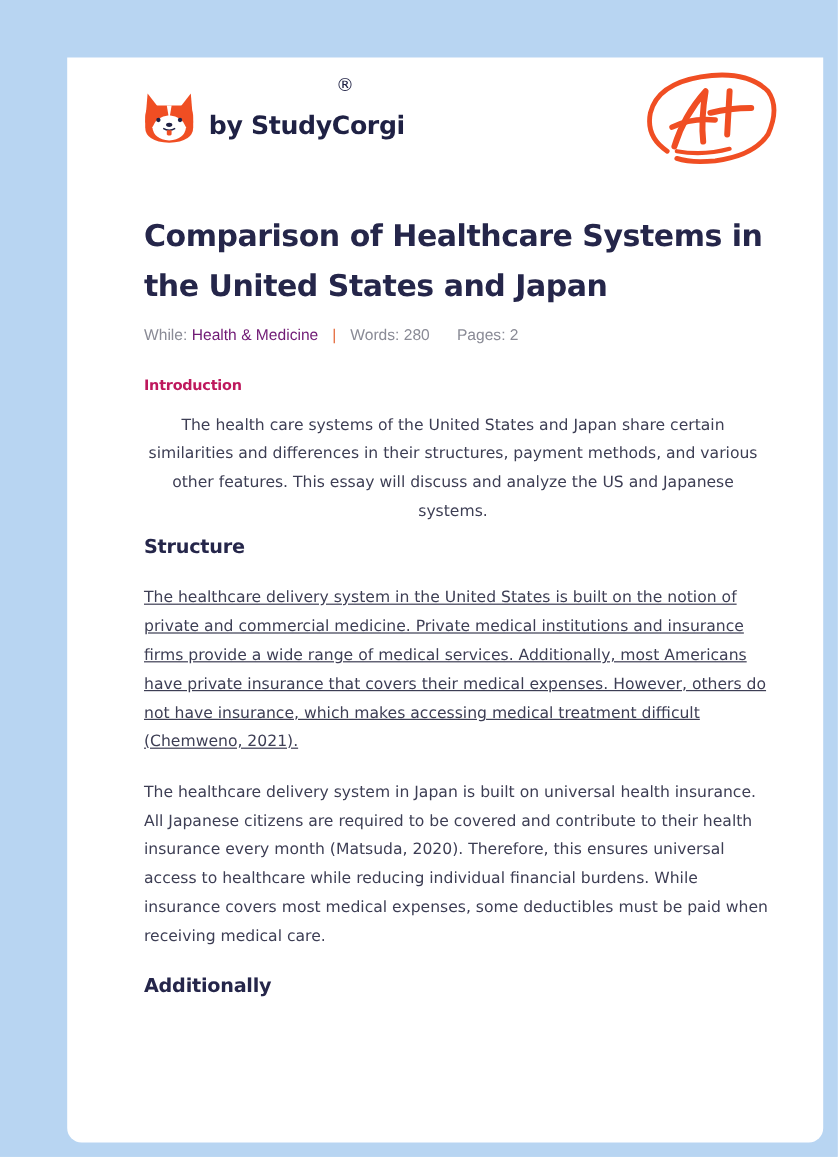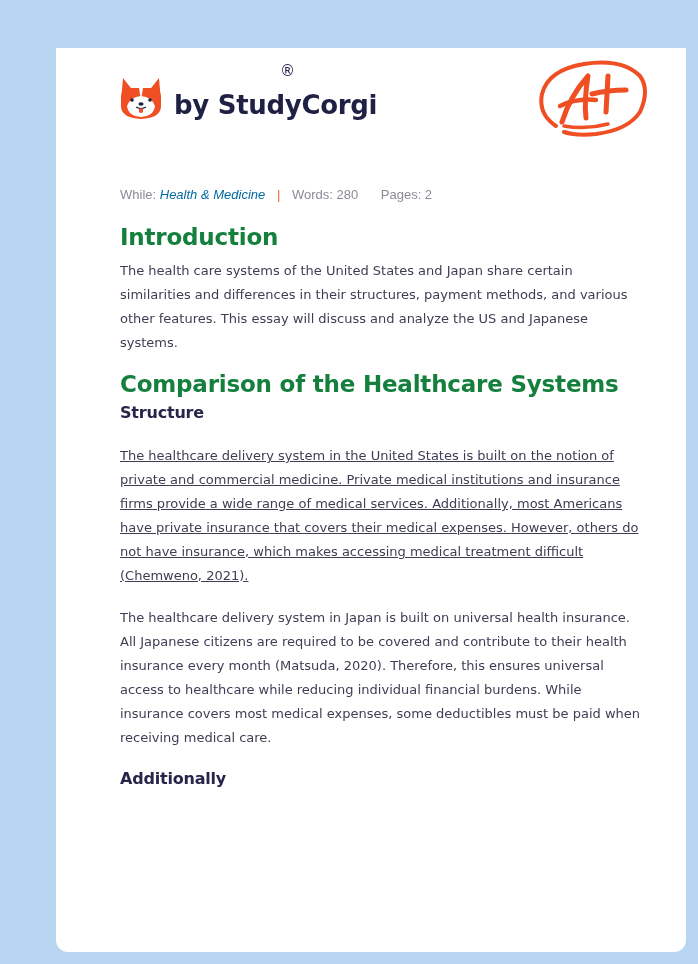--- a/index.html
+++ b/index.html
@@ -40,21 +40,21 @@
     .logo-icon {
       width: 42px;
       height: 44px;
       display: block;
     }
     .logo-text {
       margin-left: 12px;
       margin-top: 14px;
       font-family: "DejaVu Sans", sans-serif;
       font-weight: bold;
-      font-size: 26px;
+      font-size: 21px;
       letter-spacing: -0.3px;
       color: #1f2144;
     }
     .logo-reg {
       position: absolute;
       left: 224px;
       top: 14px;
       font-family: "DejaVu Sans", sans-serif;
       font-size: 15px;
       color: #1f2144;
@@ -81,48 +81,48 @@
       letter-spacing: -0.4px;
       color: #25264a;
     }
     .meta {
       margin-top: 10px;
       font-size: 13px;
       color: #8a8b96;
       line-height: 18px;
       white-space: nowrap;
     }
-    .meta .topic-value { color: #0369a1; font-style: italic; }
+    .meta .topic-value { color: #701a75; }
     .meta .sep { color: #e4683a; margin: 0 8px 0 8px; }
     .meta .pages { margin-left: 19px; }
     h2 {
       font-family: "DejaVu Sans", sans-serif;
       font-weight: bold;
-      font-size: 23px;
-      color: #15803d;
+      font-size: 12px;
+      color: #be185d;
       line-height: 24px;
       letter-spacing: -0.2px;
     }
     h3 {
       font-family: "DejaVu Sans", sans-serif;
       font-weight: bold;
       font-size: 16px;
       color: #25264a;
       line-height: 22px;
       letter-spacing: -0.2px;
     }
     p {
       font-family: "DejaVu Sans", sans-serif;
       font-size: 13px;
       line-height: 24px;
       color: #3d3e54;
       letter-spacing: 0px;
     }
     .intro-h { margin-top: 21px; }
-    .intro-p { margin-top: 10px; width: 515px; }
+    .intro-p { margin-top: 10px; width: 515px; text-align: center; }
     .comp-h { margin-top: 17px; }
     .struct-h { margin-top: 6px; }
     .p1 { margin-top: 20px; width: 520px; text-decoration: underline; }
     .p2 { margin-top: 18px; width: 520px; }
     .sim-h { margin-top: 18px; }
     .p3 { margin-top: 20px; width: 520px; }
   </style>
 </head>
 <body>
 
@@ -157,32 +157,32 @@
       <path d="M20 70 Q2 58 6 38 Q12 14 48 8 Q86 2 104 20 Q114 34 104 56 Q92 74 60 78 Q40 80 28 76" stroke="#f04e23" stroke-width="4" fill="none" stroke-linecap="round"></path>
       <path d="M26 66 Q34 40 52 20 Q48 44 50 62" stroke="#f04e23" stroke-width="5" fill="none" stroke-linecap="round" stroke-linejoin="round"></path>
       <path d="M24 50 Q40 42 60 44" stroke="#f04e23" stroke-width="4.5" fill="none" stroke-linecap="round"></path>
       <path d="M72 20 L70 56" stroke="#f04e23" stroke-width="5" fill="none" stroke-linecap="round"></path>
       <path d="M56 38 Q72 34 90 34" stroke="#f04e23" stroke-width="5" fill="none" stroke-linecap="round"></path>
       <path d="M28 70 Q50 74 72 68" stroke="#f04e23" stroke-width="3.5" fill="none" stroke-linecap="round"></path>
     </svg>
   </div>
 
   <div class="content">
+    <h1 class="title">Comparison of Healthcare Systems in the United States and Japan</h1>
 
     <div class="meta">
       <span>While:</span>
       <span class="topic-value">Health &amp; Medicine</span>
       <span class="sep">|</span>
       <span>Words: 280</span>
       <span class="pages">Pages: 2</span>
     </div>
 
     <h2 class="intro-h">Introduction</h2>
     <p class="intro-p">The health care systems of the United States and Japan share certain similarities and differences in their structures, payment methods, and various other features. This essay will discuss and analyze the US and Japanese systems.</p>
 
-    <h2 class="comp-h">Comparison of the Healthcare Systems</h2>
     <h3 class="struct-h">Structure</h3>
     <p class="p1">The healthcare delivery system in the United States is built on the notion of private and commercial medicine. Private medical institutions and insurance firms provide a wide range of medical services. Additionally, most Americans have private insurance that covers their medical expenses. However, others do not have insurance, which makes accessing medical treatment difficult (Chemweno, 2021).</p>
     <p class="p2">The healthcare delivery system in Japan is built on universal health insurance. All Japanese citizens are required to be covered and contribute to their health insurance every month (Matsuda, 2020). Therefore, this ensures universal access to healthcare while reducing individual financial burdens. While insurance covers most medical expenses, some deductibles must be paid when receiving medical care.</p>
 
     <h3 class="sim-h">Additionally</h3>
   </div>
 </div>
 
 </body></html>

